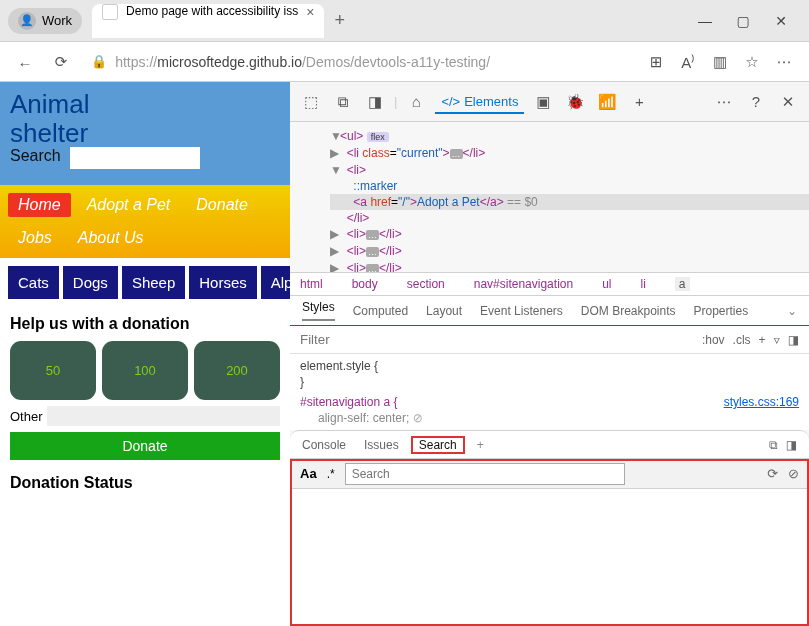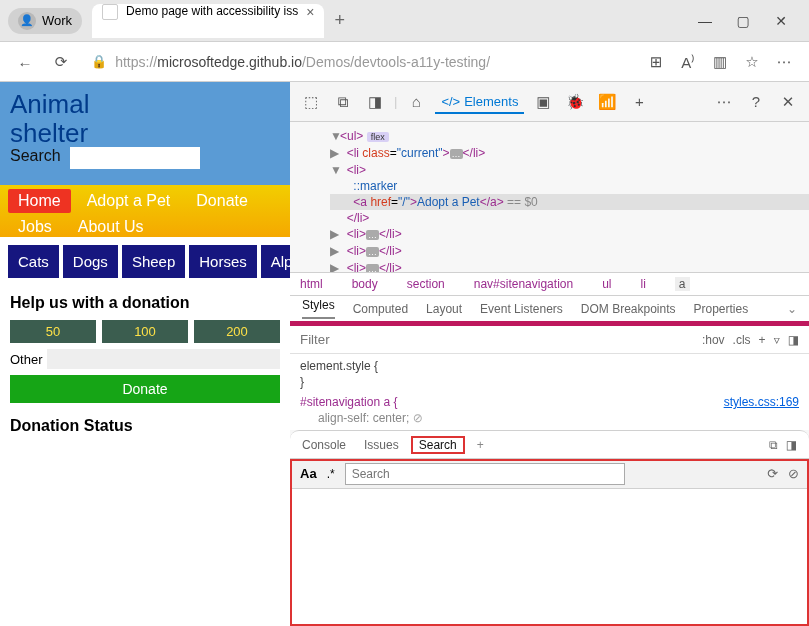--- a/index.html
+++ b/index.html
@@ -25,31 +25,31 @@
 .content-row { display:flex; height: calc(626px - 42px - 40px); }
 .page-pane { width: 290px; background:#fff; overflow:hidden; }
 .devtools-pane { flex:1; display:flex; flex-direction:column; background:#f7f7f7; }
 
 .page-header { background:#5a9bd5; padding: 8px 10px 16px 10px; }
 .page-title { color:#003a8a; font-size:26px; font-weight:300; display:inline-block; width:100px; vertical-align:top; line-height:1.1; }
 .search-wrap { display:inline-block; }
 .search-label { color:#111; font-size:16px; margin-right:6px; vertical-align:top; }
 .search-input { width:130px; height:22px; border:none; background:#fff; }
 
-.nav-strip { height:52px; background:linear-gradient(to bottom,#f2ce00,#f5a800); display:flex; flex-wrap:wrap; align-items:center; padding:4px 8px; gap:6px; row-gap:2px; }
+.nav-strip { height:73px; background:linear-gradient(to bottom,#f2ce00,#f5a800); display:flex; flex-wrap:wrap; align-items:center; padding:4px 8px; gap:6px; row-gap:2px;font-style:italic; }
 .nav-link { color:#fff; font-size:16px; padding:3px 10px; }
 .nav-link.active { background:#e32; border-radius:2px; }
 
 .categories { padding:8px; display:flex; flex-direction:row; gap:4px; }
 .cat-btn { background:#16167f; color:#fff; padding:8px 10px; font-size:15px; text-align:left; }
 
 .donation-section { padding:8px 10px; }
 .donation-section h3 { font-size:16px; font-weight:700; margin-bottom:8px; }
 .amount-row { display:flex; gap:6px; }
-.amount-btn { flex:1; background:#3b5d4f; color:#fde047; text-align:center; padding:4px 0; font-size:13px; }
+.amount-btn { flex:1; background:#3b5d4f; color:#84cc16; text-align:center; padding:22px 0; font-size:13px;border-radius:11px; }
 .other-row { display:flex; align-items:center; margin-top:6px; gap:4px; }
 .other-label { font-size:13px; }
 .other-input { flex:1; height:20px; background:#eee; border:none; }
 .donate-btn { background:#16a516; color:#fff; text-align:center; padding:6px 0; margin-top:6px; font-size:14px; }
 .status-h { font-size:16px; font-weight:700; margin-top:14px; }
 
 
 .dt-top { height:40px; border-bottom:1px solid #d0d0d0; display:flex; align-items:center; padding:0 8px; gap:6px; background:#f5f5f5; }
 .dt-tab { padding:4px 6px; color:#555; display:flex; align-items:center; gap:4px; }
 .dt-tab.main { color:#0078d4; border-bottom:2px solid #0078d4; padding-bottom:3px; }
@@ -65,21 +65,21 @@
 .txt { color:#1a5fb4; }
 .dim { color:#888; }
 .triangle { color:#888; display:inline-block; width:10px; }
 .dots { background:#aaa; color:#fff; border-radius:2px; font-size:9px; padding:0 2px; }
 .flex-badge { background:#d8d0f5; color:#333; font-size:9px; padding:0 4px; border-radius:2px; }
 
 .breadcrumb { height:24px; display:flex; align-items:center; gap:29px; padding:0 10px; border-top:1px solid #d0d0d0; border-bottom:1px solid #d0d0d0; font-size:12px; color:#9b2d8f; background:#fff; }
 .breadcrumb .plain { color:#9b2d8f; }
 .breadcrumb .sel-cr { color:#555; background:#eee; padding:0 4px; }
 
-.styles-tabs { height:30px; display:flex; align-items:center; gap:18px; padding:0 12px; background:#fff; border-bottom:5px solid #be185d; font-size:12px; color:#666; }
+.styles-tabs { height:30px; display:flex; align-items:center; gap:18px; padding:0 12px; background:#fff; border-bottom:1px solid #be185d; font-size:12px; color:#666; }
 .styles-tabs .active { color:#111; border-bottom:2px solid #888; padding-bottom:5px; }
 .styles-filter-row { height:28px; display:flex; align-items:center; gap:8px; padding:0 10px; background:#fff; border-bottom:1px solid #e0e0e0; font-size:12px; color:#888; }
 .styles-filter-row .filter-input { flex:1; border:none; outline:none; color:#ec4899; }
 .styles-filter-row .frs { color:#666; }
 
 .styles-body { background:#fff; padding:4px 10px; font-family:Consolas,monospace; font-size:12px; color:#444; line-height:16px; flex:0 0 auto; }
 .styles-body .sel { color:#9b2d8f; }
 .link-right { float:right; color:#0060df; text-decoration:underline; cursor:pointer; }
 
 .drawer { border-top:1px solid #d0d0d0; background:#fff; flex:1; display:flex; flex-direction:column; position:relative;border-radius:9px; }

